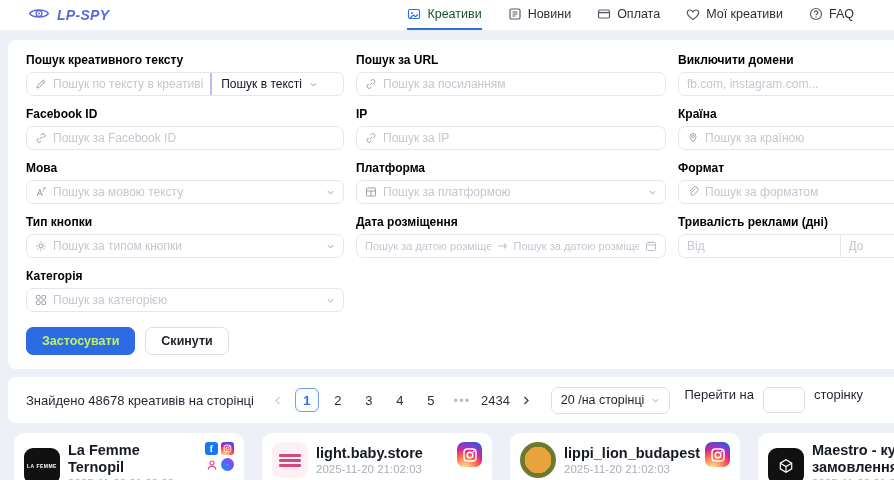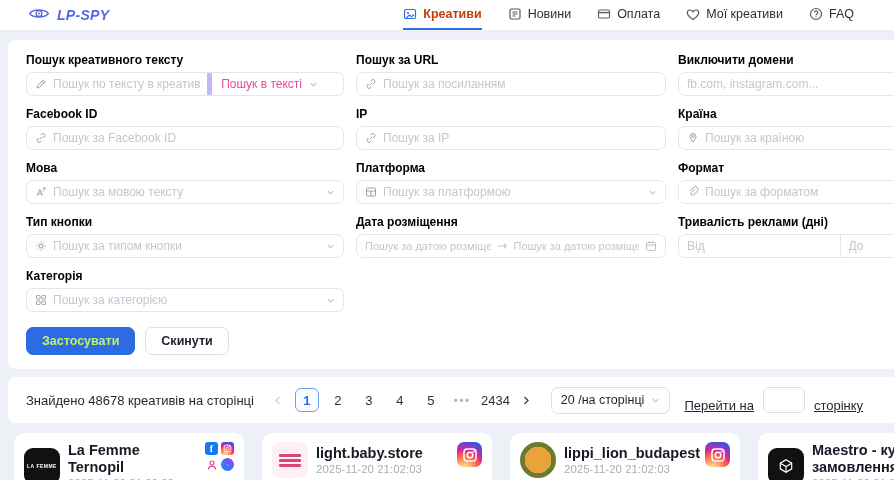--- a/index.html
+++ b/index.html
@@ -7,37 +7,37 @@
     font-family:"Liberation Sans", sans-serif; }
   
   .header { height:30px; background:#fff; display:flex; 
     justify-content:space-between; padding:0 40px 0 28px; }
   .logo { display:flex; align-items:center; gap:7px; cursor:pointer; }
   .logo-text { font-size:14px; font-weight:800; font-style:italic; color:#5569e0; letter-spacing:.3px; }
   .nav { display:flex; align-items:center; gap:26px; height:30px; }
   .nav-item { display:flex; align-items:center; gap:6px; font-size:12.5px; color:#2a2f3a;
     height:30px; cursor:pointer; border-bottom:2px solid transparent; }
   .nav-item svg { display:block; }
-  .nav-item.active { color:#c2410c; border-bottom-color:#2f6fe4; font-weight:700; }
+  .nav-item.active { color:#14532d; border-bottom-color:#2f6fe4; font-weight:400; }
   
   .panel { background:#fff; border-radius:8px; margin-left:8px; }
   .filters { margin-top:10px; width:1002px; padding:13px 18px 14px 18px; }
   .fgrid { display:grid; grid-template-columns:318px 310px 318px; column-gap:12px; row-gap:11px; }
   .field {}
   .flabel { font-size:12px; font-weight:600; color:#000000; margin-bottom:5px; }
   .control { display:flex; align-items:center; gap:6px; height:24px; background:#fff;
     border:1px solid #e3e6eb; border-radius:7px; padding:0 8px; }
   .control input { border:0; outline:0; flex:1; min-width:0; font-size:12px; color:#1c212b;
     font-family:"Liberation Sans", sans-serif; background:transparent; }
   .control input::placeholder { color:#c2c7d0; }
   .ficon { display:flex; align-items:center; flex:0 0 auto; }
   .chev { display:flex; align-items:center; flex:0 0 auto; margin-left:auto; }
   .has-addon { padding-right:16px; }
-  .addon { display:flex; align-items:center; gap:7px; border-left:5px solid #c4b5fd;
-    height:100%; padding:0 9px; font-size:12px; color:#ec4899; white-space:nowrap; cursor:pointer; }
+  .addon { display:flex; align-items:center; gap:7px; border-left:2px solid #c4b5fd;
+    height:100%; padding:0 9px; font-size:12px; color:#0f172a; white-space:nowrap; cursor:pointer; }
   .addon .chev { margin-left:0; }
   .date-ctl input { font-size:11px; }
   .dur-ctl { padding:0; }
   .dur-ctl input { padding:0 8px; height:100%; }
   .dur-ctl .half2 { border-left:1px solid #e3e6eb; }
   .factions { margin-top:15px; display:flex; gap:10px; }
   .btn { border-radius:7px; font-size:12.5px; font-weight:600; padding:6px 15px; cursor:pointer;
     font-family:"Liberation Sans", sans-serif; }
   .btn-primary { background:#2c6be4; border:1px solid #2c6be4; color:#bef264; }
   .btn-ghost { background:#fff; border:1px solid #dbdfe5; color:#1c212b; }
@@ -47,21 +47,21 @@
   .summary { white-space:nowrap; }
   .pager { display:flex; align-items:center; gap:7px; }
   .pg { min-width:24px; height:24px; display:flex; align-items:center; justify-content:center;
     font-size:13px; color:#2a2f3a; cursor:pointer; border-radius:6px; }
   .pg.active { border:1px solid #6f9ef0; color:#2f6fe4; font-weight:600; background:#fafcff; }
   .pg.dots { color:#b6bcc6; cursor:default; letter-spacing:1px; }
   .pg-arrow { display:flex; align-items:center; justify-content:center; width:20px; height:24px;
     cursor:pointer; background:none; border:0; }
   .size-select { display:flex; align-items:center; gap:7px; border:1px solid #dbdfe5;
     border-radius:7px; height:27px; padding:0 9px; font-size:12.5px; color:#1c212b; cursor:pointer; }
-  .goto { display:flex; align-items:flex-end; gap:9px; white-space:nowrap;text-decoration:underline; }
+  .goto { display:flex; align-items:flex-start; gap:9px; white-space:nowrap; }
   .goto input { width:42px; height:26px; border:1px solid #dbdfe5; border-radius:6px;
     outline:0; padding:0 6px; font-size:12.5px; }
   
   .cards { display:flex; gap:18px; padding-left:14px; margin-top:10px; align-items:flex-start; }
   .card { flex:0 0 230px; width:230px; background:#fff; border-radius:10px; padding:9px 10px 12px 10px; }
   .card-head { display:flex; align-items:center; gap:8px; }
   .avatar { width:36px; height:36px; border-radius:9px; flex:0 0 36px; display:flex;
     align-items:center; justify-content:center; overflow:hidden; }
   .avatar.black { background:#111; color:#fff; font-size:5px; letter-spacing:.5px;
     font-weight:700; text-align:center; }

